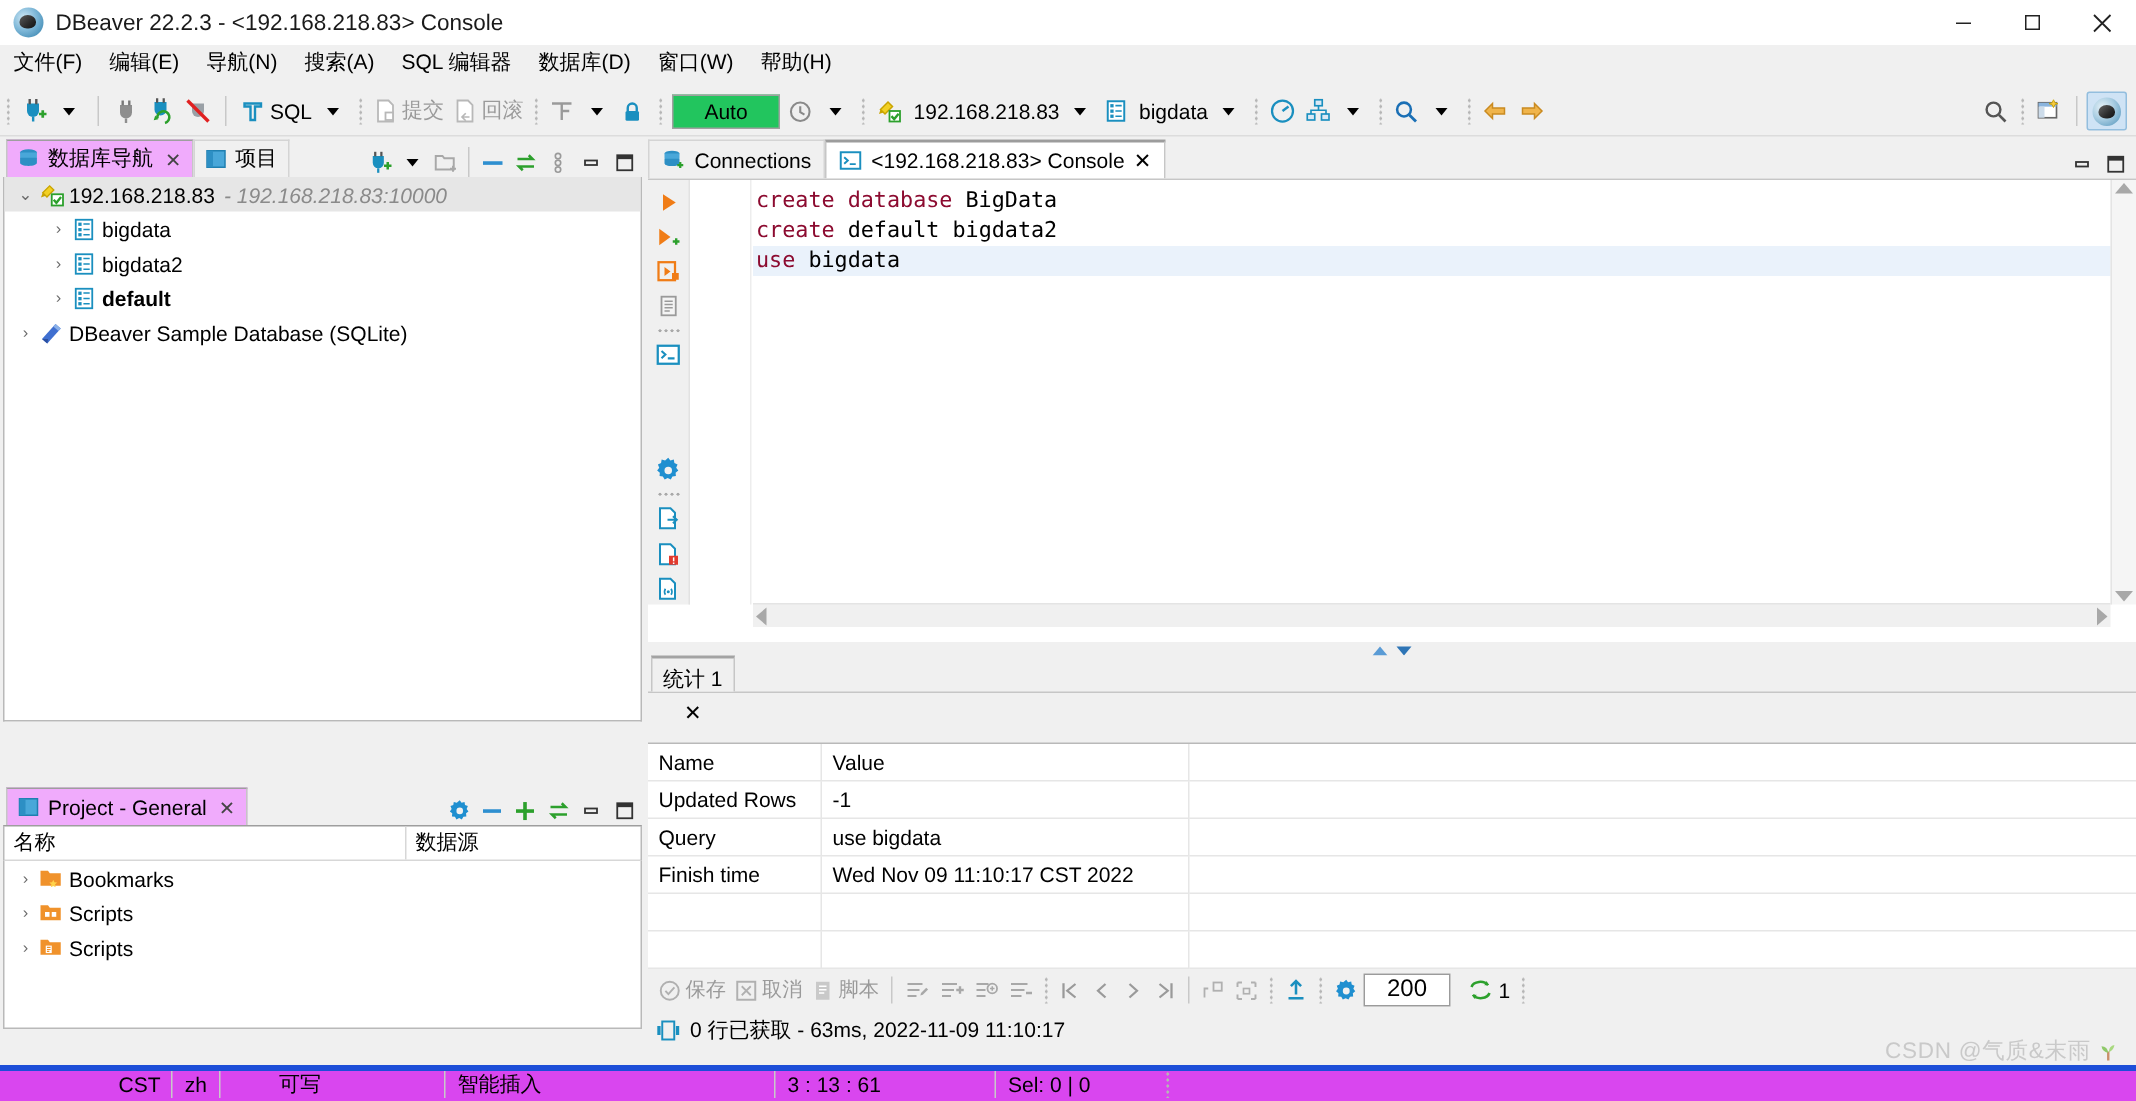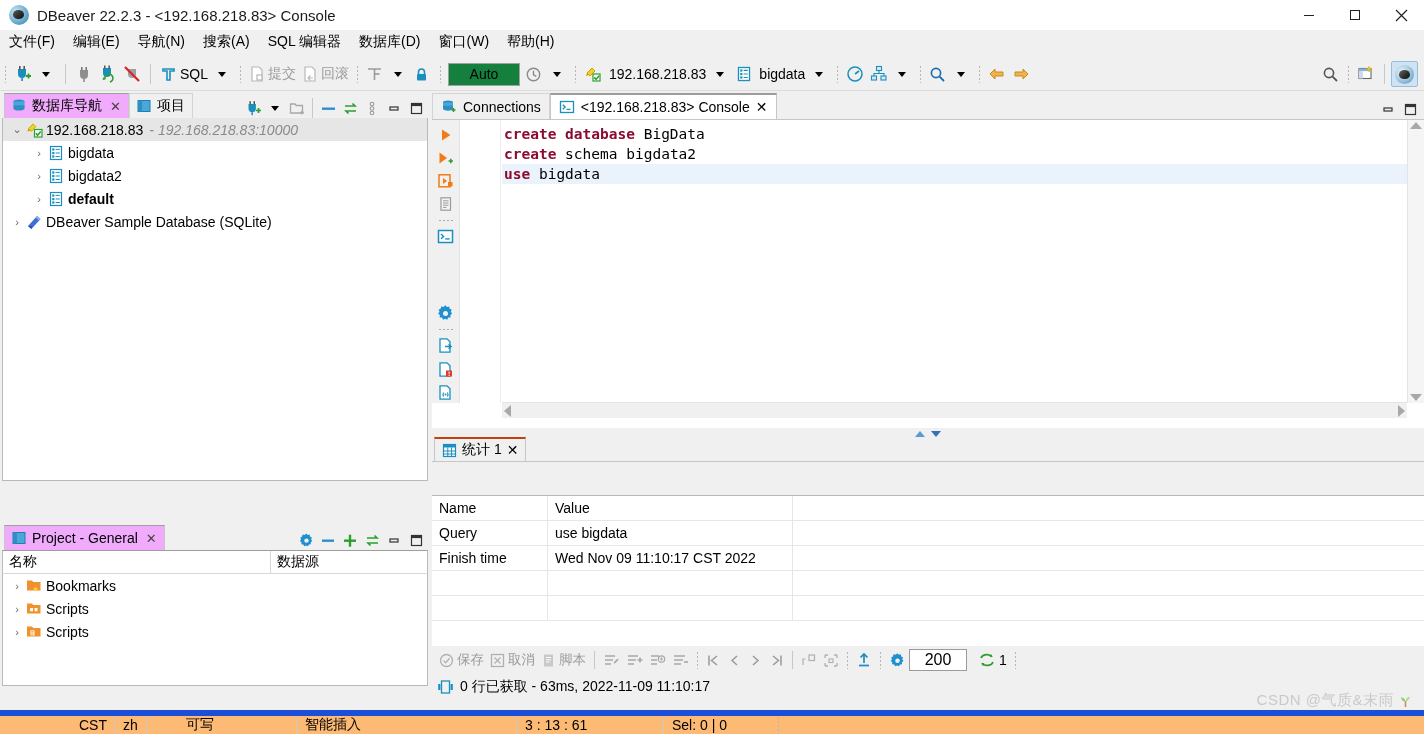--- a/index.html
+++ b/index.html
@@ -64,21 +64,21 @@
   .tb-dots {
     width: 3px; height: 18px; margin: 0 4px; flex: none;
     background-image: radial-gradient(#b5b5b5 42%, transparent 43%);
     background-size: 3px 4px;
   }
   .caret {
     width: 0; height: 0; border-left: 4px solid transparent; border-right: 4px solid transparent;
     border-top: 5px solid #000; margin: 0 4px;
   }
   .auto-box {
-    width: 72px; height: 23px; background: #15803d; border: 1px solid #a0a0a0;
+    width: 72px; height: 23px; background: #22c55e; border: 1px solid #a0a0a0;
     display: flex; align-items: center; justify-content: center; font-size: 14px;
     margin: 0 2px;
   }
   .conn-text { font-size: 14px; margin-left: 4px; }
 
   
   .nav-panel {
     position: absolute; left: 0; top: 92px; width: 430px; height: 430px;
     background: #f0f0f0;
   }
@@ -156,21 +156,21 @@
     background-size: 4px 3px;
   }
   .ed-gutter { position: absolute; left: 29px; top: 0; width: 40px; height: 283px; background: #fff; border-right: 1px solid #ededed; }
   .ed-code {
     position: absolute; left: 70px; top: 0; right: 20px; height: 283px;
     font-family: "DejaVu Sans Mono", monospace; font-size: 14.5px; line-height: 20px;
     padding-top: 4px; color: #000; background: #fff; outline: none;
   }
   .code-line { height: 20px; white-space: pre; padding-left: 2px; }
   .code-line.hl { background: #eaf2fb; width: calc(100% + 20px); }
-  .kw2 { color: #8c0b30; font-weight: bold; }
+  .kw2 { color: #8c0b30; font-weight: normal; }
 
   .vscroll {
     position: absolute; right: 0; top: 0; width: 17px; height: 283px; background: #f5f5f5;
     border-left: 1px solid #e4e4e4; display:flex; flex-direction: column; justify-content: space-between;
     align-items: center; padding: 2px 0;
   }
   .sc-arrow { width: 0; height: 0; }
   .sc-up { border-left: 6px solid transparent; border-right: 6px solid transparent; border-bottom: 7px solid #a8a8a8; }
   .sc-dn { border-left: 6px solid transparent; border-right: 6px solid transparent; border-top: 7px solid #a8a8a8; }
 
@@ -188,21 +188,22 @@
   }
   .sp-up { width: 0; height: 0; border-left: 5px solid transparent; border-right: 5px solid transparent; border-bottom: 6px solid #5a9bd5; }
   .sp-dn { width: 0; height: 0; border-left: 5px solid transparent; border-right: 5px solid transparent; border-top: 6px solid #2e75b6; }
 
   
   .results { position: absolute; left: 432px; top: 437px; width: 992px; height: 268px; background: #f0f0f0; }
   .res-tabrow { height: 25px; display: flex; align-items: flex-end; border-bottom: 1px solid #c6c6c6; }
   .res-tab {
     height: 24px; display: flex; align-items: center; gap: 5px; padding: 0 7px;
     font-size: 14px; background: #f0f0f0; border: 1px solid #c6c6c6; border-bottom: none;
-    border-top: 2px solid #c2410c;
+    border-top: 2px solid #a3a3a3;
+    flex-direction: column;
   }
   .res-toolarea { height: 34px; background: #f0f0f0; border-bottom: 1px solid #b9b9b9; }
 
   .grid { position: absolute; left: 0; top: 59px; width: 992px; height: 150px; background: #fff; }
   .grow { display: flex; height: 25px; font-size: 14px; }
   .gcell { display: flex; align-items: center; padding-left: 7px; border-right: 1px solid #e6e6e6; border-bottom: 1px solid #e6e6e6; overflow: hidden; white-space: nowrap; }
   .gc1 { width: 116px; }
   .gc2 { width: 245px; }
   .gc3 { width: 631px; border-right: none; }
 
@@ -216,22 +217,22 @@
   .fetch-box { width: 58px; height: 22px; background: #fff; border: 1px solid #9b9b9b; display: flex; align-items: center; justify-content: center; font-size: 16px; }
 
   .status-line {
     position: absolute; left: 0; top: 238px; width: 992px; height: 24px;
     display: flex; align-items: center; gap: 6px; padding-left: 5px; font-size: 14px;
   }
 
   
   .statusbar {
     position: absolute; left: 0; bottom: 0; width: 1424px; height: 24px;
-    background: #fdba74; border-top: 6px solid #1d4ed8;
-    display: flex; align-items: center; font-size: 14px;
+    background: #d946ef; border-top: 4px solid #1d4ed8;
+    display: flex; align-items: flex-start; font-size: 14px;
   }
   .sb-cell { display: flex; align-items: center; justify-content: center; height: 18px; padding: 0 8px; border-left: 1px solid #c9c9c9; }
   .sb-first { border-left: none; }
 
   .watermark {
     position: absolute; right: 10px; bottom: 24px; display: flex; align-items: center; gap: 3px;
     font-size: 15px; color: #c9c9c9; letter-spacing: .5px; pointer-events: none;
   }
 
   .left-edge { position: absolute; left: 0; top: 92px; width: 2px; height: 618px; background: #f0f0f0; }
@@ -795,21 +796,21 @@
             <path d="M6.6 8.5 q-1.2 2 0 4 M10.4 8.5 q1.2 2 0 4" stroke="#1a8fbf" stroke-width="1.1" fill="none"></path>
             <circle cx="8.5" cy="10.5" r="1" fill="#1a8fbf"></circle>
           </svg>
         </div>
       </div>
 
       <div class="ed-gutter"></div>
 
       <div class="ed-code">
         <div class="code-line"><span class="kw2">create database</span><span> BigData</span></div>
-        <div class="code-line"><span class="kw2">create</span><span> schema bigdata2</span></div>
+        <div class="code-line"><span class="kw2">create</span><span> default bigdata2</span></div>
         <div class="code-line hl"><span class="kw2">use</span><span> bigdata</span></div>
       </div>
 
       <div class="vscroll">
         <div class="sc-arrow sc-up"></div>
         <div class="sc-arrow sc-dn"></div>
       </div>
 
       <div class="hscroll">
         <div class="sc-left"></div>
@@ -837,20 +838,25 @@
     </div>
     <div class="res-toolarea"></div>
 
     <div class="grid">
       <div class="grow">
         <div class="gcell gc1">Name</div>
         <div class="gcell gc2">Value</div>
         <div class="gcell gc3"></div>
       </div>
       <div class="grow">
+        <div class="gcell gc1">Updated Rows</div>
+        <div class="gcell gc2">-1</div>
+        <div class="gcell gc3"></div>
+      </div>
+      <div class="grow">
         <div class="gcell gc1">Query</div>
         <div class="gcell gc2">use bigdata</div>
         <div class="gcell gc3"></div>
       </div>
       <div class="grow">
         <div class="gcell gc1">Finish time</div>
         <div class="gcell gc2">Wed Nov 09 11:10:17 CST 2022</div>
         <div class="gcell gc3"></div>
       </div>
       <div class="grow">

